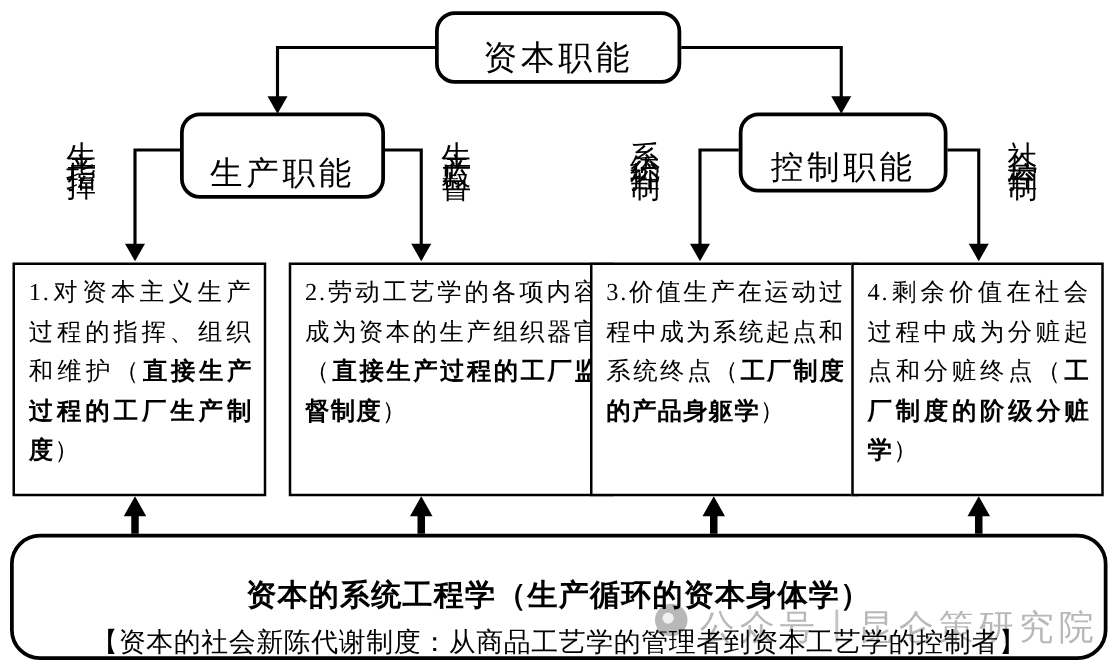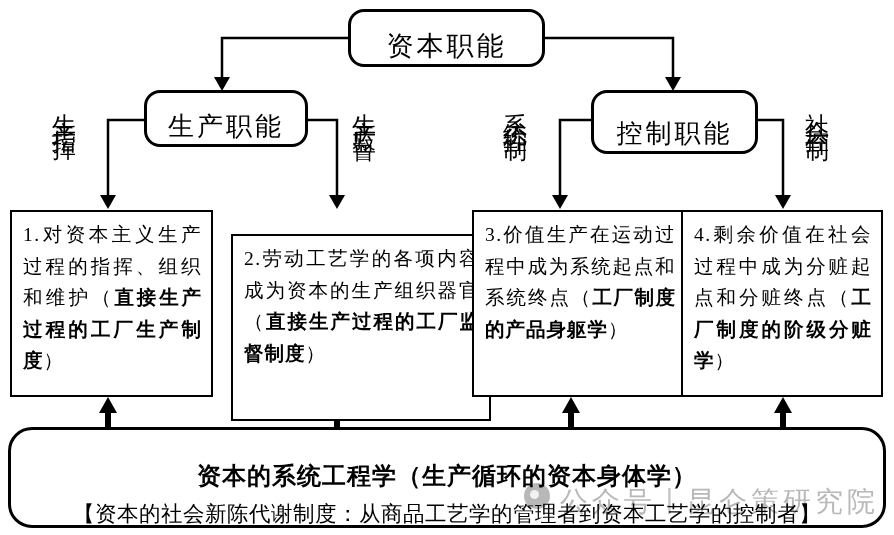--- a/index.html
+++ b/index.html
@@ -16,21 +16,21 @@
   .rbox {
     position:absolute;
     border:3px solid #000;
     border-radius:16px;
     background:#fff;
     display:flex; align-items:flex-end; justify-content:center;
     box-sizing:border-box;
     letter-spacing:3px;
   }
   #root-box   { left:348px; top:9px;  width:197px; height:58px; font-size:27px; }
-  #prod-box   { left:144px; top:90px; width:164px; height:57px; font-size:26px; }
+  #prod-box   { left:144px; top:90px; width:164px; height:69px; font-size:26px; }
   #ctrl-box   { left:591px; top:90px; width:167px; height:64px; font-size:26px; }
 
   .vlabel {
     position:absolute; top:94px;
     writing-mode:vertical-rl;
     font-size:24px;
     letter-spacing:8px;
     line-height:1;
   }
   #vlabel-0 { left:52px;  }
@@ -44,21 +44,21 @@
     box-sizing:border-box;
     background:#fff;
     padding:7px 9px 17px 11px;
     font-size:19.5px;
     line-height:1.62;
     text-align:justify;
     letter-spacing:1.5px;
   }
   .item-box b { letter-spacing:1px; }
   #item-1 { left:10px;  width:203px; }
-  #item-2 { left:231px; width:260px;margin-top:24px; }
+  #item-2 { left:231px; width:260px; }
   #item-3 { left:472px; width:215px; }
   #item-4 { left:681px; width:202px; }
 
   .bottom-box {
     position:absolute; left:8px; top:427px; width:878px; height:101px;
     border:3.5px solid #000; border-radius:24px;
     box-sizing:border-box;
     background:#fff;
     text-align:center;
     padding-top:13px;

